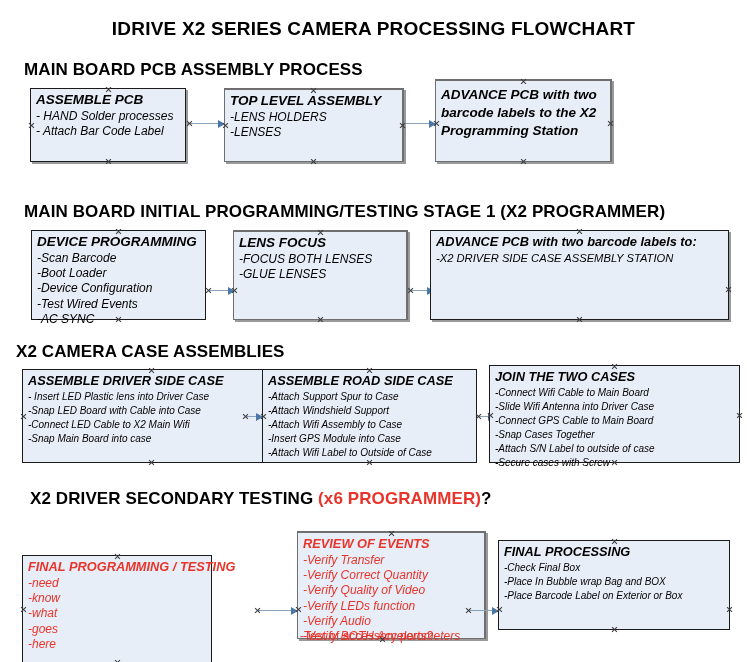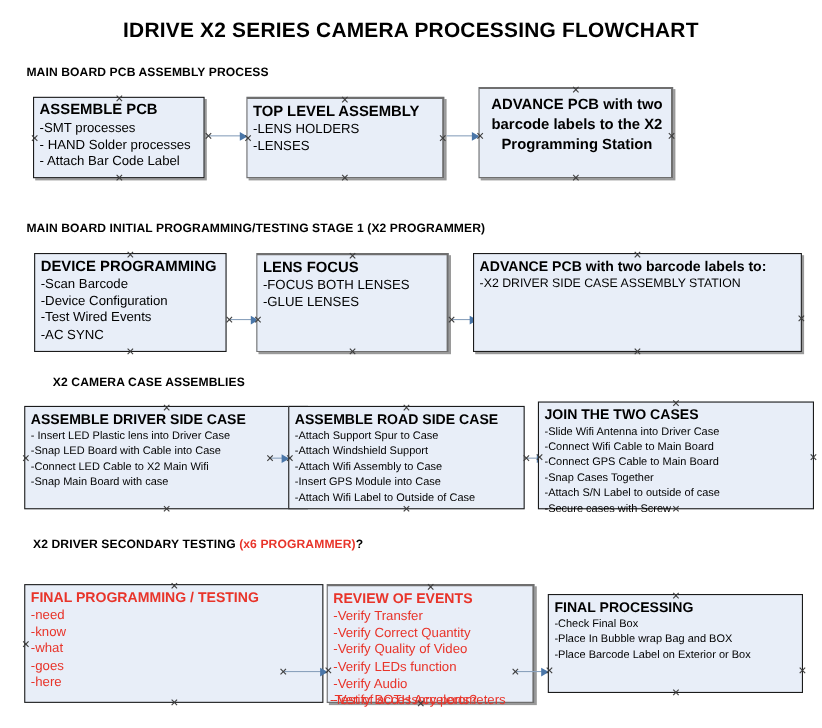--- a/index.html
+++ b/index.html
@@ -23,40 +23,41 @@
     top: 18px;
     width: 747px;
     text-align: center;
     font-size: 19px;
     font-weight: bold;
     letter-spacing: 0.2px;
   }
 
   .section-title {
     position: absolute;
-    font-size: 11px;
+    font-size: 17px;
     font-weight: bold;
     white-space: nowrap;
     letter-spacing: 0.1px;
   }
   .section-title .accent {
     color: #e8342a;
   }
   .section-title .tail {
     color: #000000;
   }
 
   
   .box {
     position: absolute;
     background: #e8eef8;
     border: 1px solid #1b1b1b;
     box-sizing: border-box;
     box-shadow: 2px 2px 0 0 #9a9a9a;
     padding: 3px 2px 2px 5px;
+    font-style: italic;
   }
   .box.shadowless {
     box-shadow: none;
   }
   .box.thickframe {
     border: 1px solid #6f6f6f;
     border-top-width: 2px;
     border-right-width: 2px;
   }
 
@@ -76,21 +77,20 @@
   .box-line.small   { font-size: 11.2px; }
   .box-line.tiny    { font-size: 10px; line-height: 14px; }
 
   .box.red .box-title,
   .box.red .box-line { color: #e8342a; }
 
   
   .box-title.wrap {
     white-space: normal;
     line-height: 18px;
-    text-align: center;
   }
 
   
   .overflow-line {
     position: absolute;
     font-size: 12px;
     line-height: 15.2px;
     color: #e8342a;
     white-space: nowrap;
   }
@@ -137,21 +137,20 @@
 </style>
 </head>
 <body>
 
 <div class="chart-title">IDRIVE X2  SERIES CAMERA PROCESSING FLOWCHART</div>
 
 <div class="section-title" style="left:24px; top:60px;">MAIN BOARD PCB ASSEMBLY PROCESS</div>
 
 <div class="box" style="left:30px; top:88px; width:156px; height:74px;">
   <div class="box-title">ASSEMBLE PCB</div>
-  <div class="box-line">-SMT processes</div>
   <div class="box-line">- HAND Solder processes</div>
   <div class="box-line">- Attach Bar Code Label</div>
   <div class="handle" style="left:50%; top:0;"></div>
   <div class="handle" style="left:50%; top:100%;"></div>
   <div class="handle" style="left:0; top:50%;"></div>
 </div>
 
 <div class="arrow" style="left:188px; top:123px; width:36px;"></div>
 <div class="handle" style="left:189px; top:123px;"></div>
 
@@ -173,20 +172,21 @@
   <div class="handle" style="left:50%; top:100%;"></div>
   <div class="handle" style="left:0; top:53%;"></div>
   <div class="handle" style="left:100%; top:53%;"></div>
 </div>
 
 <div class="section-title" style="left:24px; top:202px;">MAIN BOARD INITIAL PROGRAMMING/TESTING STAGE 1 (X2 PROGRAMMER)</div>
 
 <div class="box shadowless" style="left:31px; top:230px; width:175px; height:90px;">
   <div class="box-title">DEVICE PROGRAMMING</div>
   <div class="box-line">-Scan Barcode</div>
+  <div class="box-line">-Boot Loader</div>
   <div class="box-line">-Device Configuration</div>
   <div class="box-line">-Test Wired Events</div>
   <div class="box-line">-AC SYNC</div>
   <div class="handle" style="left:50%; top:0;"></div>
   <div class="handle" style="left:50%; top:100%;"></div>
 </div>
 
 <div class="arrow" style="left:208px; top:290px; width:26px;"></div>
 <div class="handle" style="left:208px; top:290px;"></div>
 
@@ -203,28 +203,28 @@
 <div class="handle" style="left:410px; top:290px;"></div>
 
 <div class="box" style="left:430px; top:230px; width:299px; height:90px;">
   <div class="box-title small">ADVANCE PCB with two barcode labels to:</div>
   <div class="box-line small">-X2 DRIVER  SIDE  CASE  ASSEMBLY STATION</div>
   <div class="handle" style="left:50%; top:0;"></div>
   <div class="handle" style="left:50%; top:100%;"></div>
   <div class="handle" style="left:100%; top:67%;"></div>
 </div>
 
-<div class="section-title" style="left:48px; top:342px;">X2 CAMERA CASE ASSEMBLIES</div>
+<div class="section-title" style="left:16px; top:342px;">X2 CAMERA CASE ASSEMBLIES</div>
 
 <div class="box shadowless" style="left:22px; top:369px; width:258px; height:94px;">
   <div class="box-title small">ASSEMBLE DRIVER SIDE CASE</div>
   <div class="box-line tiny">- Insert LED Plastic lens into Driver Case</div>
   <div class="box-line tiny">-Snap LED Board with Cable into Case</div>
   <div class="box-line tiny">-Connect LED Cable to X2 Main Wifi</div>
-  <div class="box-line tiny">-Snap Main Board with case</div>
+  <div class="box-line tiny">-Snap Main Board into case</div>
   <div class="handle" style="left:50%; top:0;"></div>
   <div class="handle" style="left:50%; top:100%;"></div>
   <div class="handle" style="left:0; top:50%;"></div>
 </div>
 
 <div class="arrow" style="left:245px; top:416px; width:17px;"></div>
 <div class="handle" style="left:245px; top:416px;"></div>
 
 <div class="box shadowless" style="left:262px; top:369px; width:215px; height:94px;">
   <div class="box-title small">ASSEMBLE ROAD SIDE CASE</div>
@@ -236,35 +236,35 @@
   <div class="handle" style="left:50%; top:0;"></div>
   <div class="handle" style="left:50%; top:100%;"></div>
   <div class="handle" style="left:0; top:50%;"></div>
 </div>
 
 <div class="arrow" style="left:478px; top:416px; width:16px;"></div>
 <div class="handle" style="left:478px; top:416px;"></div>
 
 <div class="box shadowless" style="left:489px; top:365px; width:251px; height:98px;">
   <div class="box-title small">JOIN THE TWO CASES</div>
+  <div class="box-line tiny">-Connect Wifi Cable to Main Board</div>
   <div class="box-line tiny">-Slide Wifi Antenna into Driver Case</div>
-  <div class="box-line tiny">-Connect Wifi Cable to Main Board</div>
   <div class="box-line tiny">-Connect GPS Cable to Main Board</div>
   <div class="box-line tiny">-Snap Cases Together</div>
   <div class="box-line tiny">-Attach S/N Label to outside of case</div>
   <div class="box-line tiny">-Secure cases with Screw</div>
   <div class="handle" style="left:50%; top:0;"></div>
   <div class="handle" style="left:50%; top:100%;"></div>
   <div class="handle" style="left:0; top:52%;"></div>
   <div class="handle" style="left:100%; top:52%;"></div>
 </div>
 
 <div class="section-title" style="left:30px; top:489px;"><span>X2 DRIVER SECONDARY TESTING </span><span class="accent">(x6 PROGRAMMER)</span><span class="tail">?</span></div>
 
-<div class="box red shadowless" style="left:22px; top:531px; width:272px; height:108px;">
+<div class="box red shadowless" style="left:22px; top:555px; width:190px; height:108px;">
   <div class="box-title small">FINAL PROGRAMMING / TESTING</div>
   <div class="box-line">-need</div>
   <div class="box-line">-know</div>
   <div class="box-line">-what</div>
   <div class="box-line">-goes</div>
   <div class="box-line">-here</div>
   <div class="handle" style="left:50%; top:0;"></div>
   <div class="handle" style="left:50%; top:100%;"></div>
   <div class="handle" style="left:0; top:50%;"></div>
 </div>

